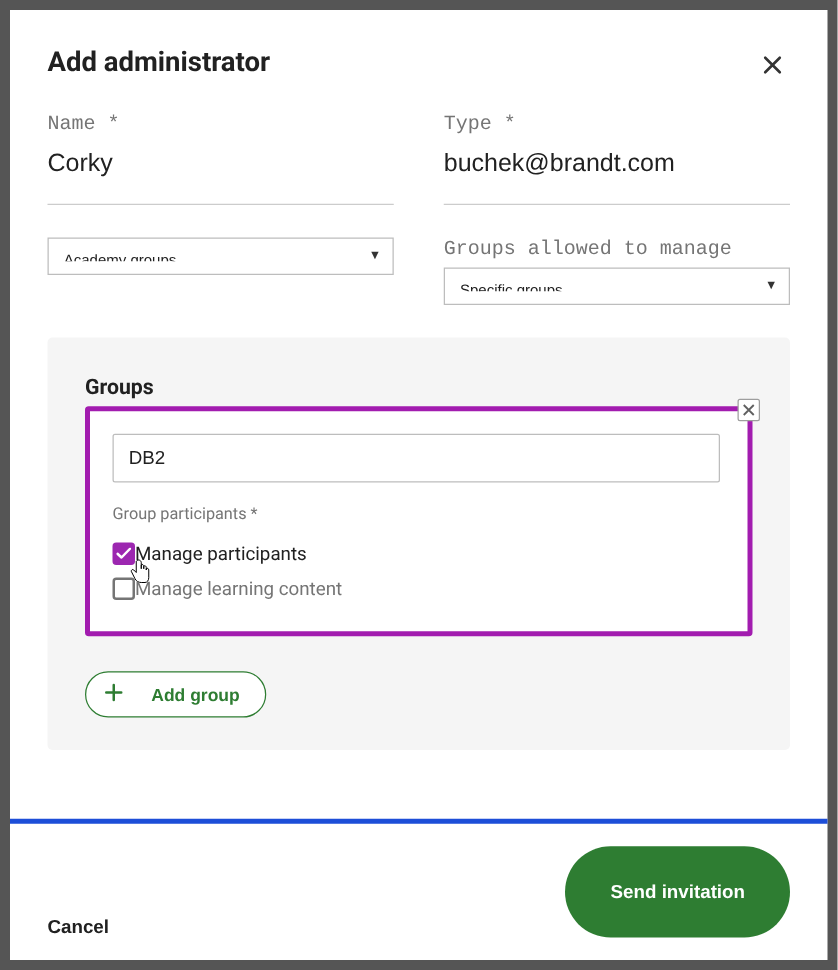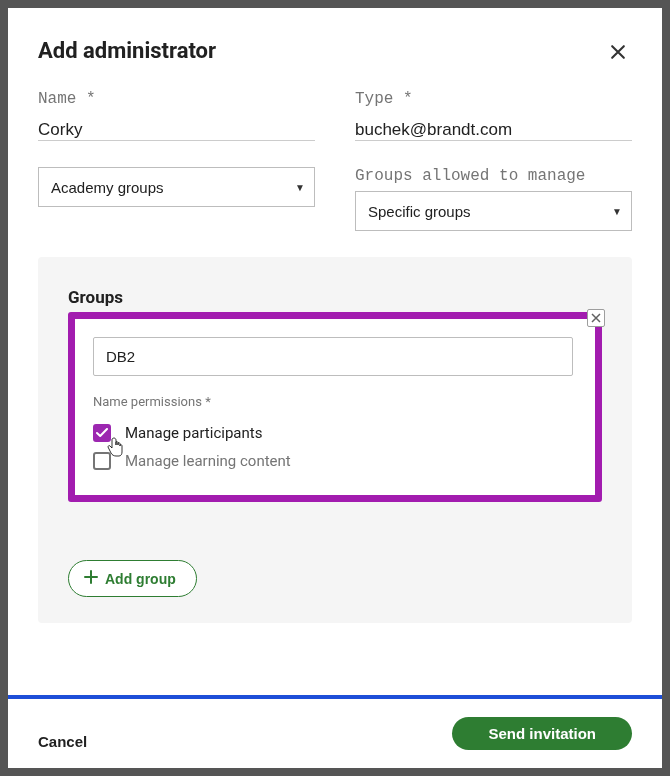--- a/index.html
+++ b/index.html
@@ -54,41 +54,41 @@
     }
     .field-label {
       font-size: 16px;
       color: #757575;
       margin-bottom: 6px;
       font-family: Liberation Mono, monospace;
     }
     .text-input {
       border: none;
       border-bottom: 1px solid #ccc;
-      padding: 6px 0 0 0;
-      font-size: 17px;
+      padding: 6px 0 20px 0;
+      font-size: 20px;
       color: #212121;
       outline: none;
       background: transparent;
     }
     .select-wrap {
       position: relative;
     }
     .select {
       width: 100%;
       border: 1px solid #bdbdbd;
       background: #fff;
       padding: 10px 28px 10px 12px;
-      font-size: 15px;
+      font-size: 12px;
       color: #212121;
       appearance: none;
       -webkit-appearance: none;
       outline: none;
       cursor: pointer;
-      height: 40px;
+      height: 30px;
     }
     .select-caret {
       position: absolute;
       right: 10px;
       top: 50%;
       transform: translateY(-50%);
       pointer-events: none;
       font-size: 10px;
       color: #333;
     }
@@ -98,25 +98,25 @@
       padding: 30px 30px 26px 30px;
     }
     .groups-title {
       font-size: 17px;
       font-weight: 700;
       color: #212121;
       margin-bottom: 5px;
     }
     .group-card {
       background: #fff;
-      border: 7px solid #a21caf;
+      border: 4px solid #a21caf;
       border-radius: 3px;
       position: relative;
       padding: 18px 22px 20px 18px;
-      margin-bottom: 18px;
+      margin-bottom: 28px;
     }
     .card-close {
       position: absolute;
       top: -10px;
       right: -10px;
       width: 18px;
       height: 18px;
       border: 1px solid #9e9e9e;
       background: #fff;
       border-radius: 2px;
@@ -138,21 +138,20 @@
       margin-bottom: 18px;
     }
     .perm-label {
       font-size: 13px;
       color: #757575;
       margin-bottom: 10px;
     }
     .perm-row {
       display: flex;
       align-items: center;
-      gap: 14px;
       padding: 5px 0;
       position: relative;
     }
     .checkbox {
       width: 18px;
       height: 18px;
       border: 2px solid #757575;
       border-radius: 3px;
       display: flex;
       align-items: center;
@@ -178,30 +177,29 @@
     .cursor-ptr {
       position: absolute;
       left: 14px;
       top: 18px;
       pointer-events: none;
     }
     .cursor-ptr svg { width: 16px; height: 20px; }
     .add-group-btn {
       display: inline-flex;
       align-items: center;
-      gap: 6px;
+      gap: 22px;
       border: 1px solid #2e7d32;
       background: #fff;
       color: #2e7d32;
       border-radius: 999px;
       padding: 8px 20px 8px 14px;
       font-size: 14px;
       font-weight: 600;
       cursor: pointer;
-      margin-top: 40px;
     }
     .add-group-btn svg { width: 16px; height: 16px; }
     .modal-footer {
       border-top: 4px solid #1d4ed8;
       padding: 18px 30px;
       display: flex;
       justify-content: space-between;
       align-items: flex-end;
     }
     .cancel-btn {
@@ -212,21 +210,21 @@
       color: #212121;
       cursor: pointer;
     }
     .submit-btn {
       background: #2e7d32;
       border: none;
       color: #fff;
       font-size: 15px;
       font-weight: 600;
       border-radius: 999px;
-      padding: 8px 36px;
+      padding: 28px 36px;
       cursor: pointer;
     }
   </style>
 </head>
 <body>
 
 <div class="modal">
   <div class="modal-body">
 
     <div class="modal-header">
@@ -277,21 +275,21 @@
       <div class="group-card">
         <button class="card-close">
           <span>
             <svg viewBox="0 0 10 10">
                 <path d="M1 1 L9 9 M9 1 L1 9" stroke="#616161" stroke-width="1.5" fill="none"></path>
               </svg>
           </span>
         </button>
         <input class="group-name-input" type="text" value="DB2" style="">
 
-        <div class="perm-label">Name permissions *</div>
+        <div class="perm-label">Group participants *</div>
 
         <div class="perm-row">
           <div class="checkbox checked">
             <svg viewBox="0 0 12 10">
                 <path d="M1 5 L4.2 8 L11 1" stroke="#fff" stroke-width="2" fill="none" stroke-linecap="round" stroke-linejoin="round"></path>
               </svg>
           </div>
           <span class="perm-text">Manage participants</span>
           <span class="cursor-ptr">
             <svg viewBox="0 0 16 20">

